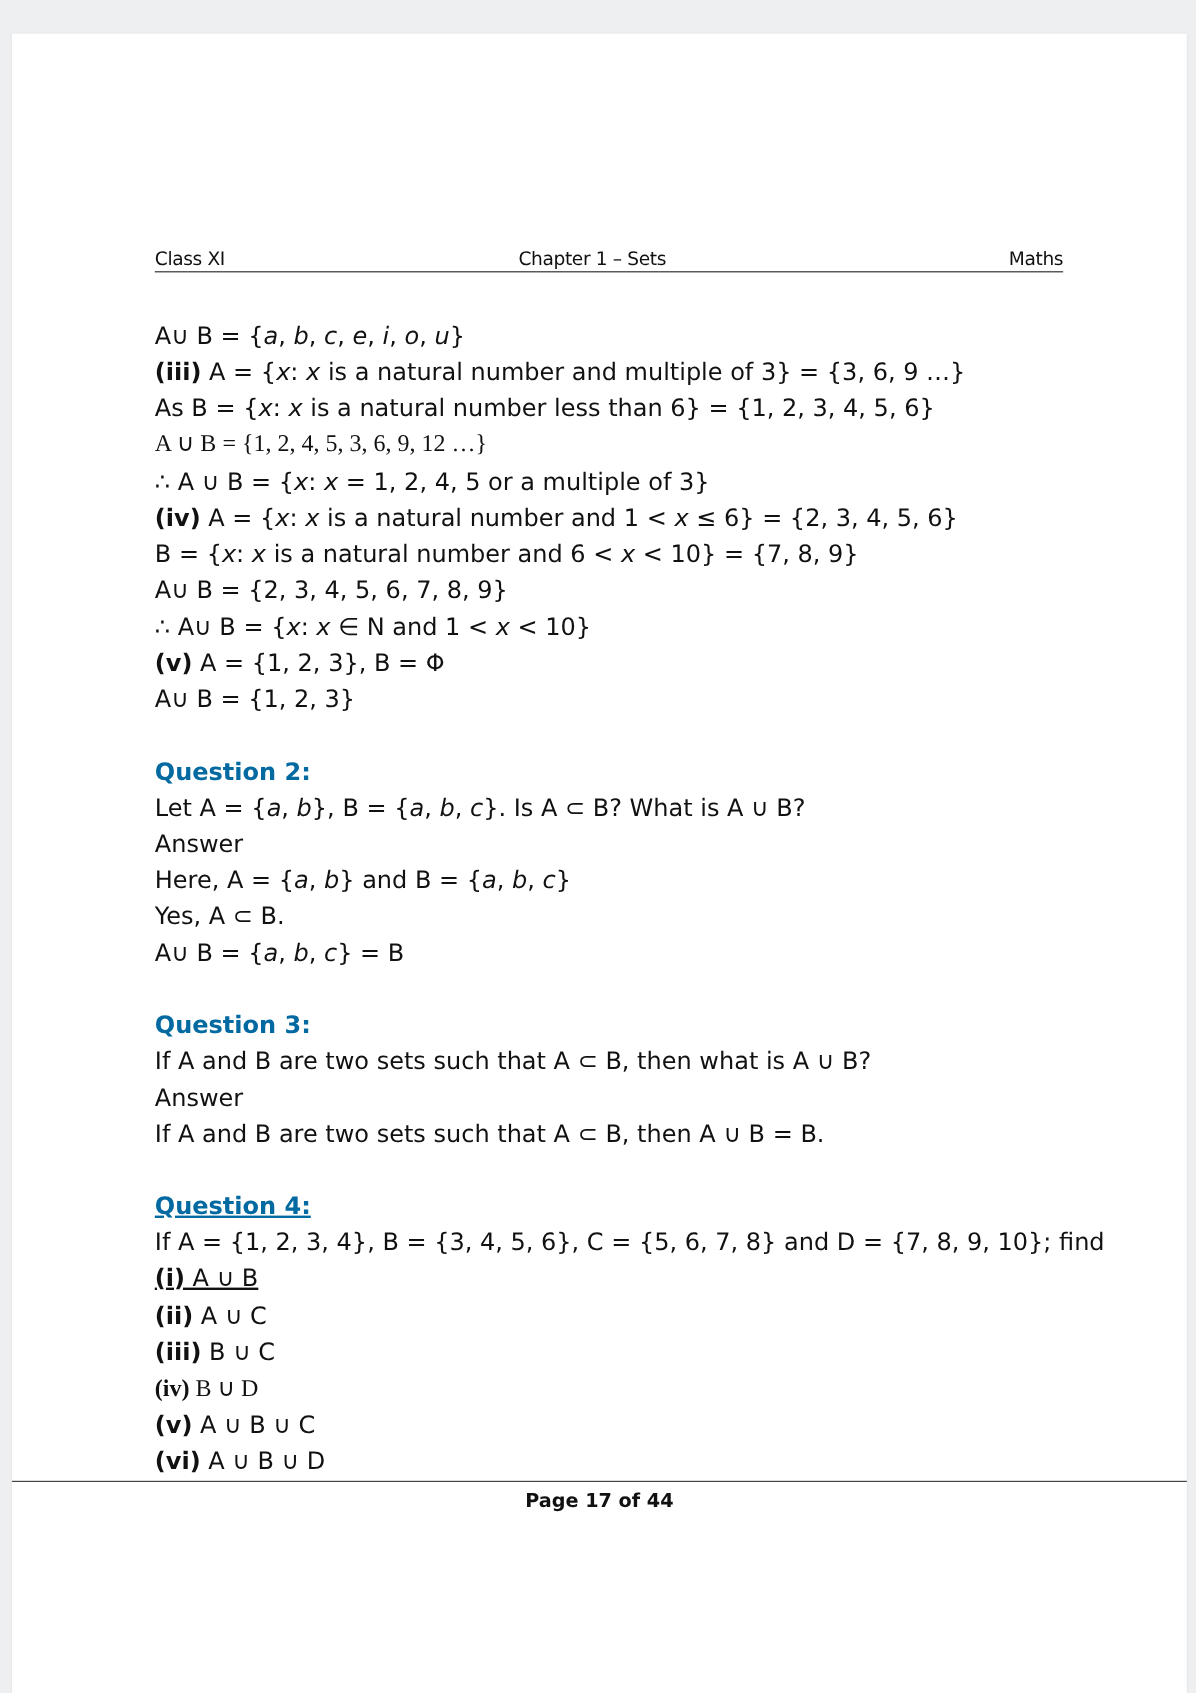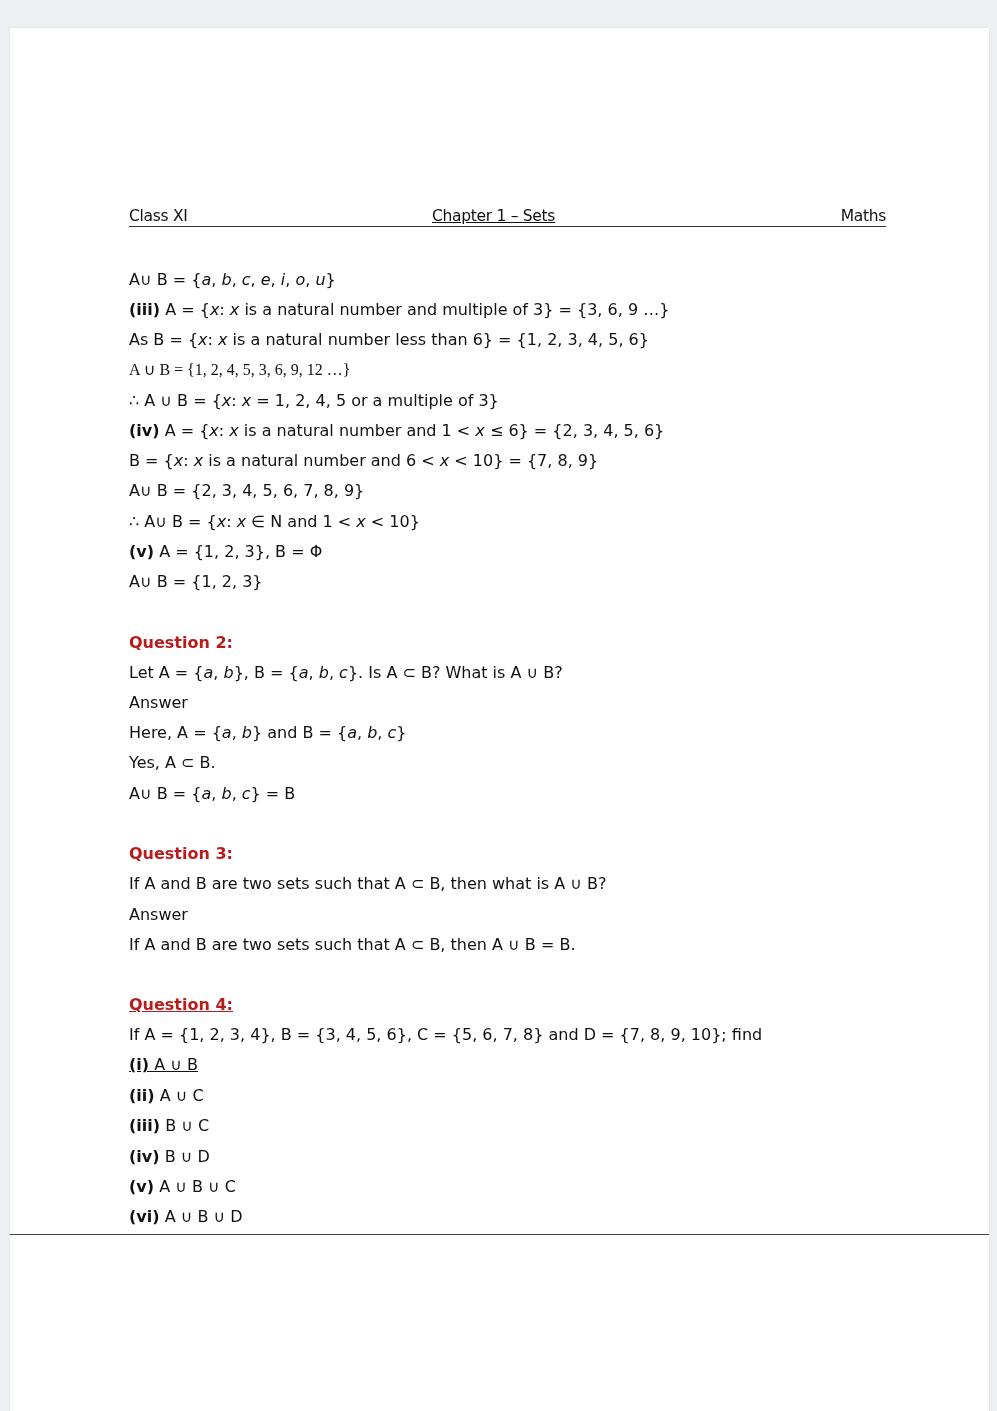--- a/index.html
+++ b/index.html
@@ -35,41 +35,41 @@
       font-size: 15.5px;
       color: #111;
     }
     .header span {
       position: absolute;
       bottom: 1px;
       white-space: nowrap;
       letter-spacing: -0.3px;
     }
     .header .h-left { left: 0; }
-    .header .h-center { left: 303px; text-decoration: underline; }
+    .header .h-center { left: 303px; }
     .header .h-right { right: 0; }
 
     .content {
       position: absolute;
       left: 119px;
       top: 220px;
       width: 760px;
     }
     .line {
       position: absolute;
       left: 0;
       white-space: nowrap;
-      font-size: 16px;
+      font-size: 20px;
       line-height: 20px;
       color: #111;
     }
     .line i { font-style: italic; }
     .line b { font-weight: bold; }
     .q-heading {
-      color: #b91c1c;
+      color: #0369a1;
       font-weight: bold;
     }
 
     .footer-rule {
       position: absolute;
       left: 0;
       top: 1206px;
       width: 979px;
       height: 0;
       border-top: 1.5px solid #444;
@@ -115,19 +115,20 @@
       <div class="line" style="top: 536px;"><span>A∪ B = {</span><i>a</i><span>, </span><i>b</i><span>, </span><i>c</i><span>} = B</span></div>
       <div class="line q-heading" style="top: 596px;"><span>Question 3:</span></div>
       <div class="line" style="top: 626px;"><span>If A and B are two sets such that A ⊂ B, then what is A ∪ B?</span></div>
       <div class="line" style="top: 657px;"><span>Answer</span></div>
       <div class="line" style="top: 687px;"><span>If A and B are two sets such that A ⊂ B, then A ∪ B = B.</span></div>
       <div class="line q-heading" style="top: 747px; text-decoration: underline;"><span>Question 4:</span></div>
       <div class="line" style="top: 777px;"><span>If A = {1, 2, 3, 4}, B = {3, 4, 5, 6}, C = {5, 6, 7, 8} and D = {7, 8, 9, 10}; find</span></div>
       <div class="line" style="top: 807px; text-decoration: underline;"><b>(i)</b><span> A ∪ B</span></div>
       <div class="line" style="top: 838px;"><b>(ii)</b><span> A ∪ C</span></div>
       <div class="line" style="top: 868px;"><b>(iii)</b><span> B ∪ C</span></div>
-      <div class="line" style="top: 899px;"><b>(iv)</b><span> B ∪ D</span></div>
+      <div class="line" style="top: 899px; font-family: Liberation Serif, serif;"><b>(iv)</b><span> B ∪ D</span></div>
       <div class="line" style="top: 929px;"><b>(v)</b><span> A ∪ B ∪ C</span></div>
       <div class="line" style="top: 959px;"><b>(vi)</b><span> A ∪ B ∪ D</span></div>
     </div>
 
   <div class="footer-rule"></div>
+  <div class="footer-text">Page 17 of 44</div>
 </div>
 
 </body></html>

